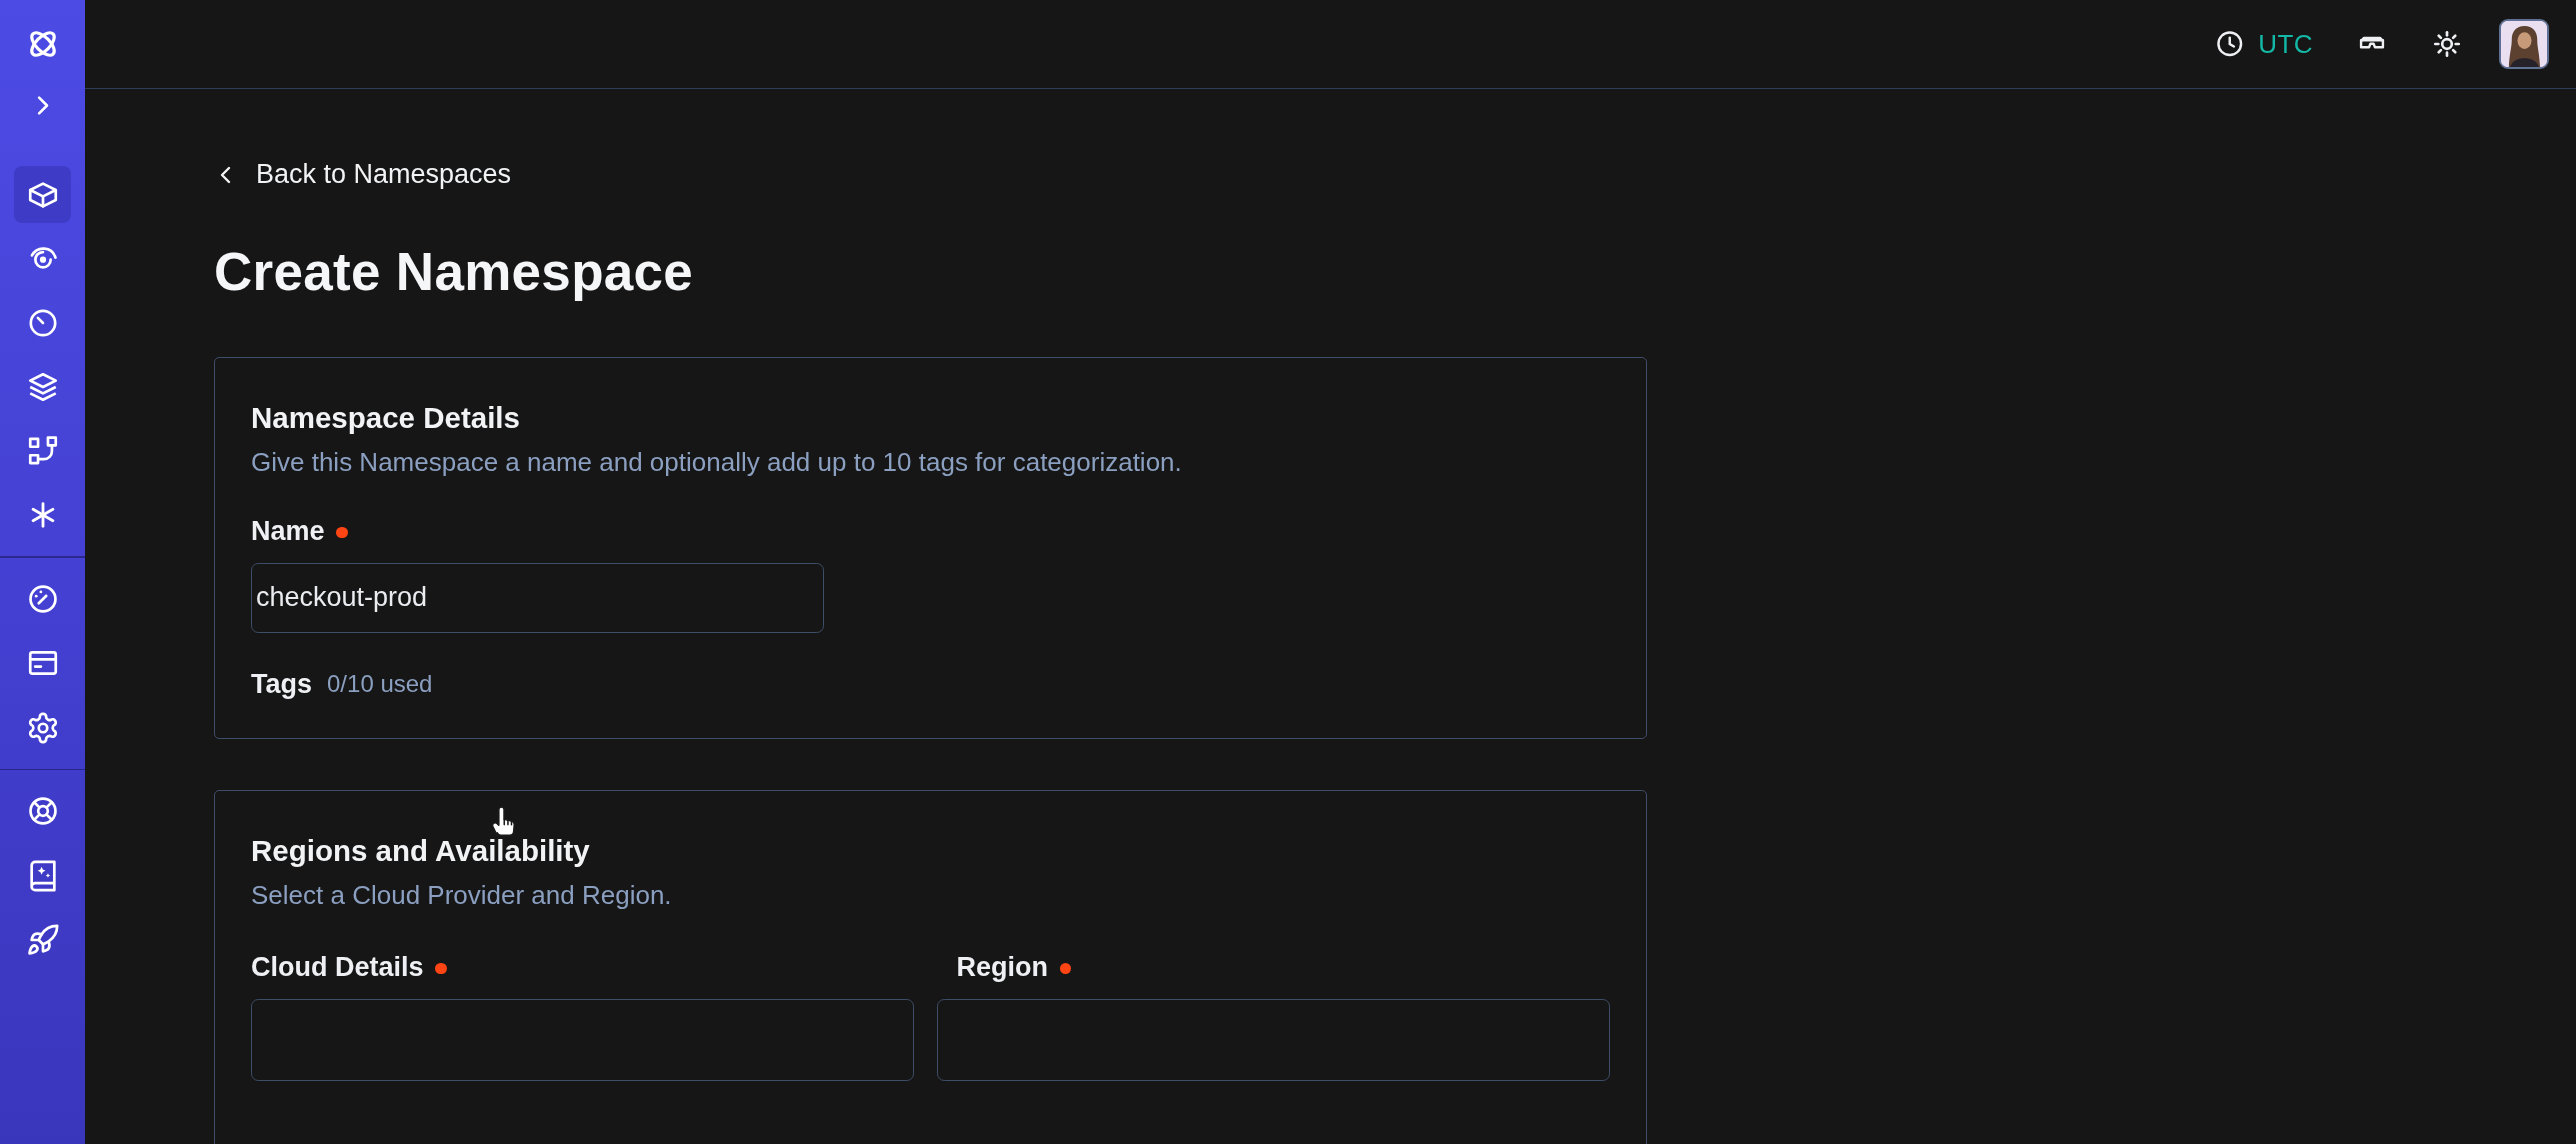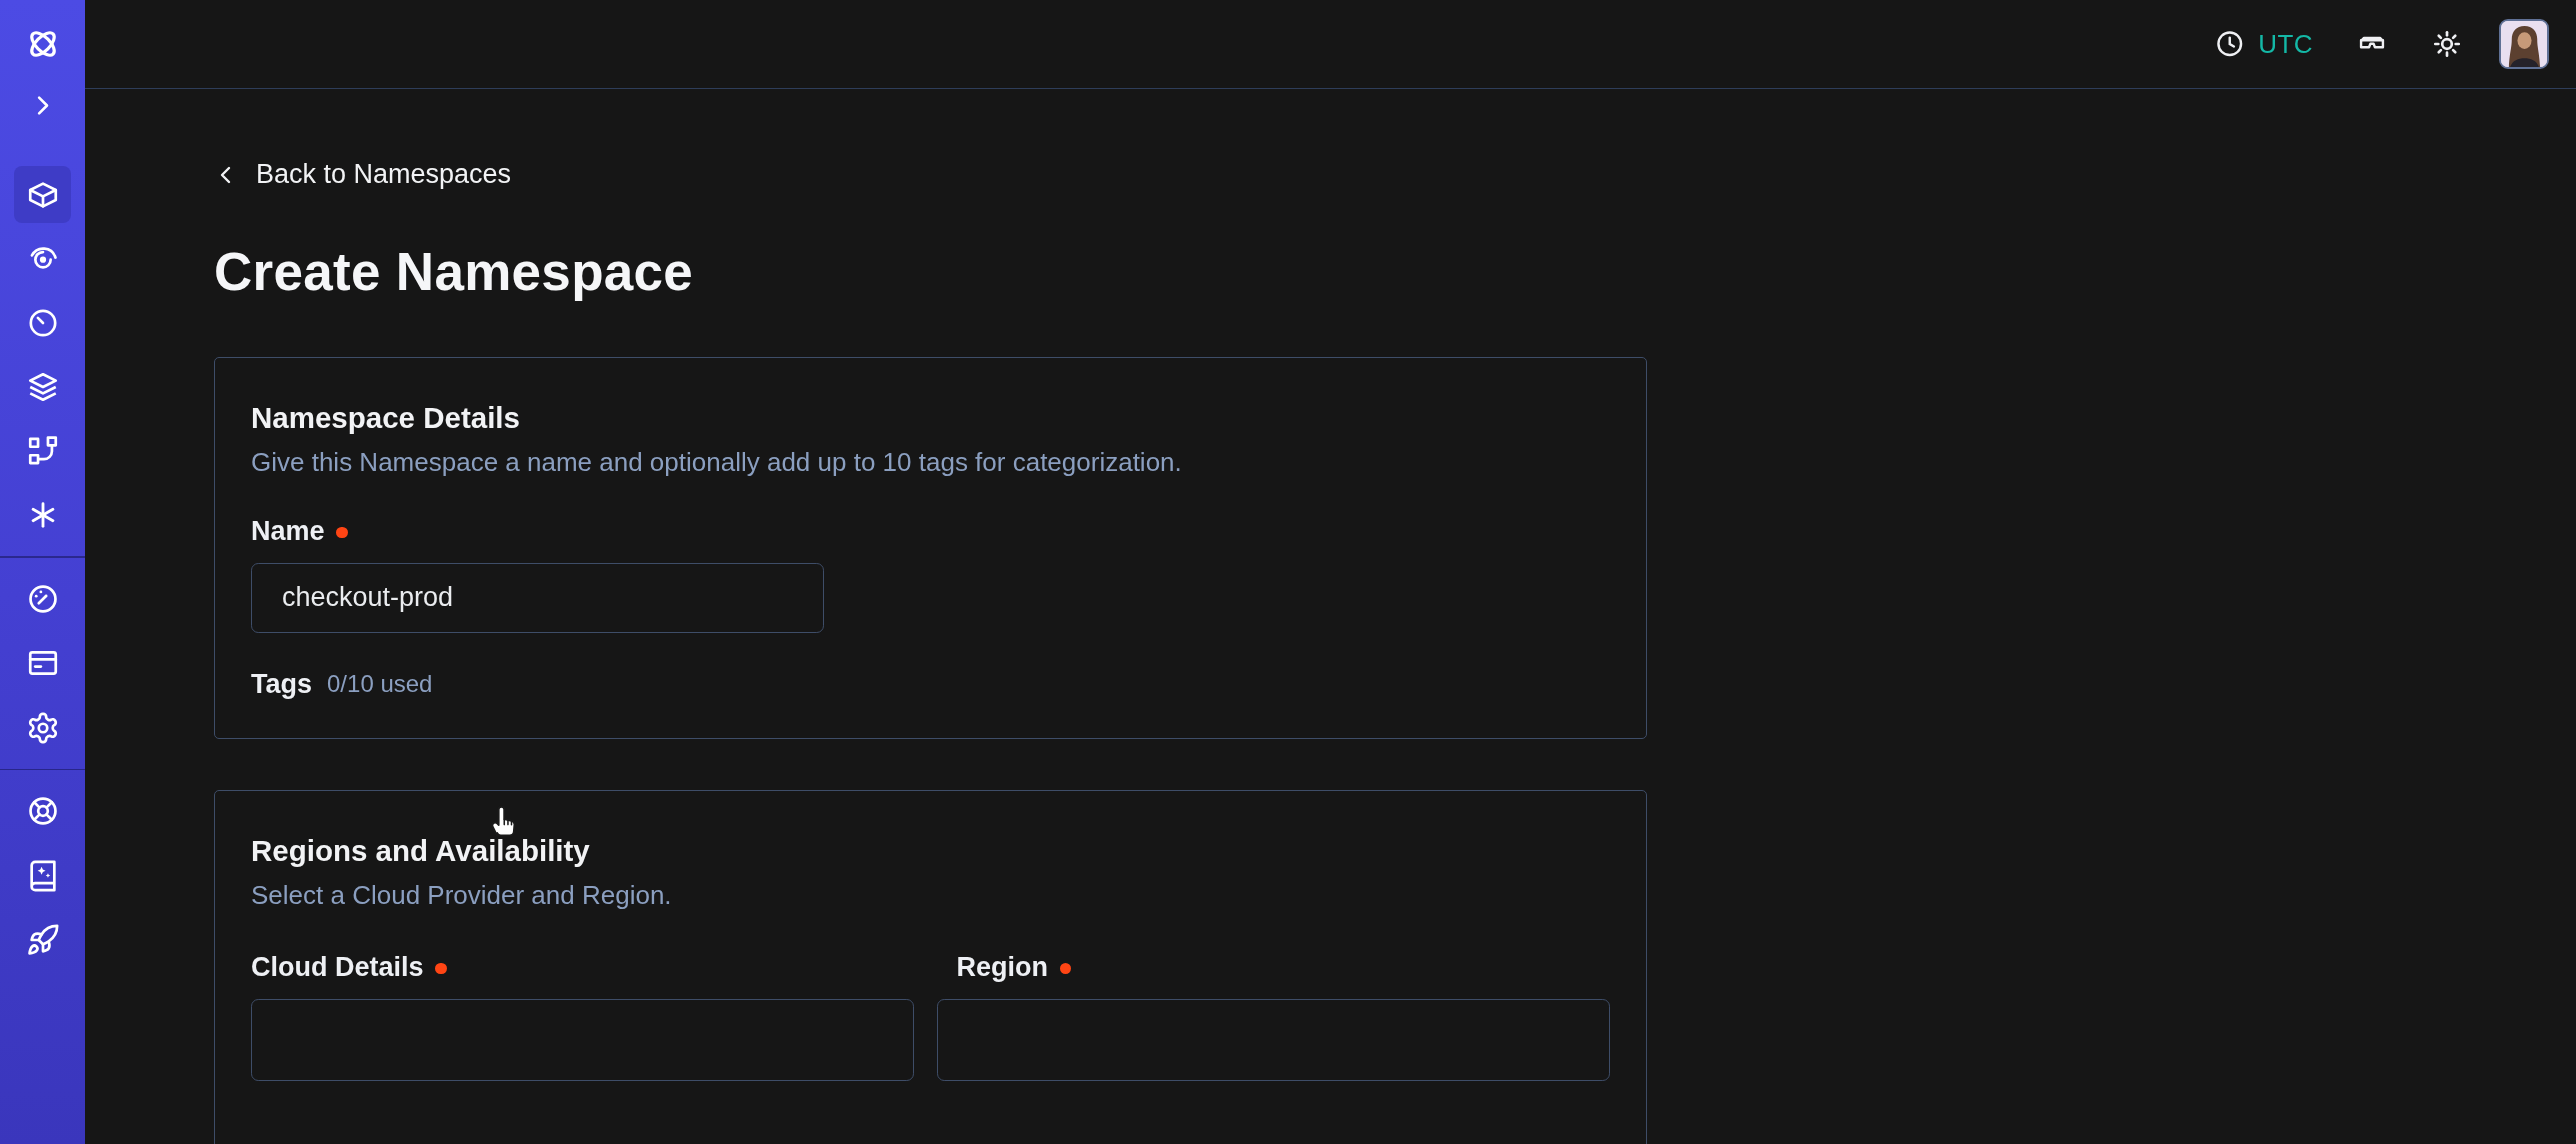--- a/index.html
+++ b/index.html
@@ -69,21 +69,21 @@
   .card-sub { margin-top:9.8px; font-size:26px; color:var(--muted_text,#8B9FC0); line-height:32px; }
 
   .label-row { margin-top:38px; display:flex; align-items:center; gap:11.6px; }
   .field-label { font-size:27px; font-weight:600; color:#EEF0F4; }
   .req-dot { width:11.6px; height:11.6px; border-radius:50%; background:var(--required_dot,#FF4514); margin-top:2.7px; }
 
   .text-input {
     margin-top:16px; display:block; width:573px; height:70px;
     background:transparent; border:1.8px solid var(--card_border,#3E4D68); border-radius:7.2px;
     color:#EAECEF; font-size:27px; font-family:"Liberation Sans", sans-serif;
-    padding:0 30px; outline:none;
+    padding:0 4px; outline:none;
   }
 
   .tags-row { margin-top:36px; display:flex; align-items:center; gap:15px; }
   .tags-count { font-size:24px; color:var(--muted_text,#8B9FC0); }
 
   .add-tag-btn {
     margin-top:32px; display:inline-flex; align-items:center; gap:17px;
     height:59px; padding:0 27px;
     background:transparent; border:1.8px solid var(--card_border,#3E4D68); border-radius:7.2px;
     color:#F2F3F5; font-size:27px; font-weight:500; cursor:pointer;

